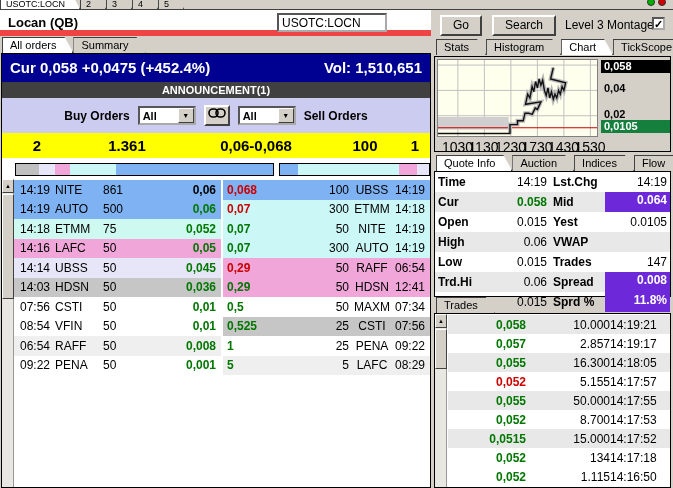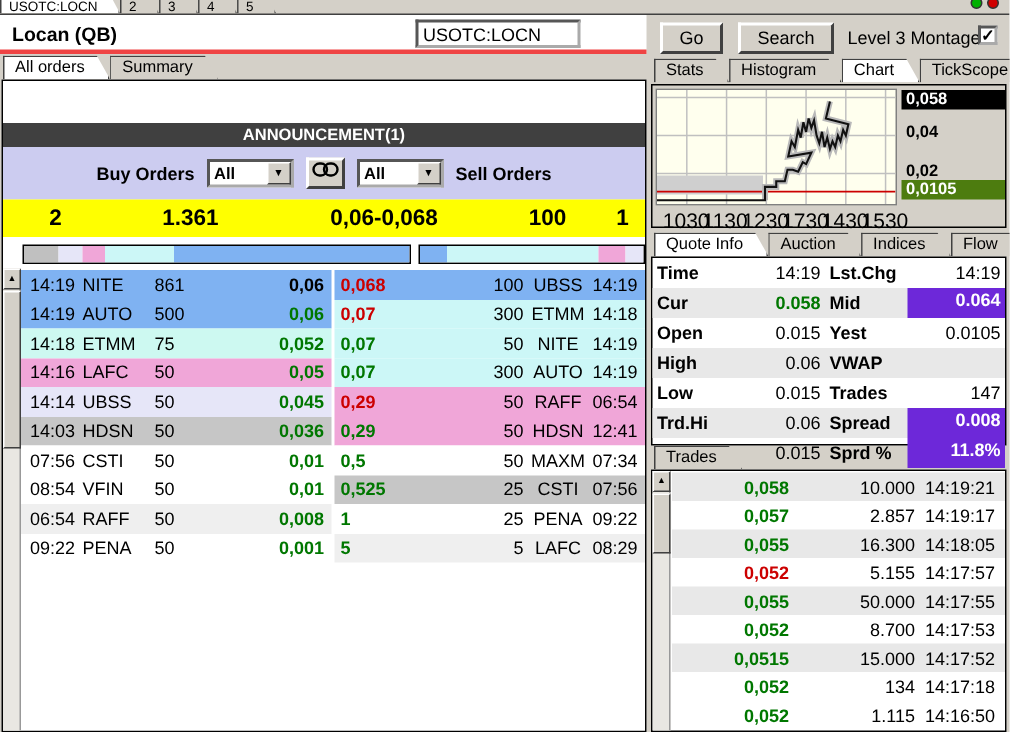--- a/index.html
+++ b/index.html
@@ -24,21 +24,21 @@
   .btn { background:#d4d0c8; border-top:2px solid #fff; border-left:2px solid #fff;
          border-right:2px solid #404040; border-bottom:2px solid #404040;
          font-size:12px; text-align:center; line-height:17px; cursor:default; }
   .combo { background:#fff; border:2px inset #aaa; height:19px; display:flex; align-items:center; font-weight:bold; font-size:11px; }
   .combo .val { flex:1; padding-left:3px; }
   .combo .dd { width:16px; height:15px; background:#d4d0c8; border-top:1px solid #fff; border-left:1px solid #fff;
                border-right:1px solid #404040; border-bottom:1px solid #404040; font-size:7px; text-align:center; line-height:14px; }
   .checkbox { width:13px; height:13px; background:#fff; border:2px inset #aaa; font-size:11px; line-height:10px; text-align:center; font-weight:bold; }
 
   
-  #title-row { left:0; top:10px; width:431px; height:26px; background:#fff; border-bottom:3px solid #ef4444; }
+  #title-row { left:0; top:10px; width:431px; height:26px; background:#fff; border-bottom:6px solid #ef4444; }
   #stock-title { position:absolute; left:8px; top:5px; font-weight:bold; font-size:13px; }
   #symbol-input { position:absolute; left:277px; top:3px; width:110px; height:19px; border:2px inset #aaa; font-family:"Liberation Sans",sans-serif; font-size:12px; padding-left:3px; }
   #left-tabs { left:2px; top:37px; }
   #montage-box { left:1px; top:53px; width:430px; height:435px; border:1px solid #000; background:#fff; }
   #price-bar { left:0; top:0; width:428px; height:28px; background:#000091; color:#fff; font-weight:bold; font-size:15px; }
   #price-bar .cur { position:absolute; left:8px; top:5px; }
   #price-bar .vol { position:absolute; right:8px; top:5px; }
   #ann-bar { left:0; top:28px; width:428px; height:16px; background:#404040; color:#fff; font-weight:bold; font-size:11px; text-align:center; line-height:16px; }
   #filter-bar { left:0; top:44px; width:428px; height:35px; background:#ccccf0; display:flex; align-items:center; justify-content:center; gap:8px; font-weight:bold; }
   #link-btn { width:26px; height:21px; padding:0; line-height:15px; }
@@ -74,55 +74,59 @@
   
   #go-btn { left:440px; top:15px; width:42px; height:21px; }
   #search-btn { left:492px; top:15px; width:64px; height:21px; }
   #level3-label { left:565px; top:18px; font-size:12px; }
   #level3-check { left:652px; top:17px; }
   #right-tabs { left:436px; top:39px; }
   #chart-box { left:434px; top:56px; width:237px; height:96px; border:1px solid #000; background:#d4d0c8; }
   #plot { position:absolute; left:2px; top:2px; width:161px; height:78px; background:#ffffee; border:1px solid #808080; }
   .ylab { position:absolute; left:166px; width:69px; height:13px; font-size:11px; font-weight:bold; padding-left:3px; line-height:13px; }
   .ylab.boxed-black { background:#000; color:#fff; }
-  .ylab.boxed-red { background:#4d7c0f; color:#fff; }
+  .ylab.boxed-red { background:#15803d; color:#fff; }
   .xlab { position:absolute; top:82px; font-size:14px; width:30px; text-align:left; }
   #quote-tabs { left:436px; top:155px; }
   #quote-box { left:434px; top:171px; width:237px; height:126px; border:1px solid #000; background:#fff; }
   .qrow { display:flex; height:20px; align-items:center; font-size:12px; }
   .qrow.shade { background:#e8e8e8; }
   .ql { font-weight:bold; padding-left:3px; } .ql1 { width:50px; } .qv1 { width:62px; text-align:right; }
   .ql2 { width:58px; padding-left:6px; } .qv2 { flex:1; text-align:right; padding-right:3px; }
   .qv.redbg { background:#6d28d9; color:#fff; font-weight:bold; height:100%; line-height:17.5px; }
   .qv.green { color:#007700; font-weight:bold; }
   #trades-tab { left:436px; top:297px; }
   #trades-box { left:434px; top:313px; width:237px; height:175px; border:1px solid #000; background:#fff; overflow:hidden; }
   .trow { display:flex; height:19px; align-items:center; font-size:12px; }
   .trow.shade { background:#e8e8e8; }
   .tp { width:78px; text-align:right; font-weight:bold; }
   .ts { width:84px; text-align:right; }
-  .tt { flex:1; text-align:center; }
+  .tt { flex:1; text-align:left; }
 </style>
 </head>
 <body>
 
 <div class="abs tabstrip" id="top-tabs"><span class="tab active">USOTC:LOCN</span><span class="tab">2</span><span class="tab">3</span><span class="tab">4</span><span class="tab">5</span></div>
 <div class="abs" id="top-strip-line"></div>
 <div id="status-dots">
     <span class="dot" style="background: rgb(0, 176, 0); right: 18px;"></span>
     <span class="dot" style="background: rgb(208, 0, 0); right: 7px;"></span>
   </div>
 
 <div class="abs" id="title-row">
   <span id="stock-title">Locan (QB)</span>
   <input id="symbol-input" value="USOTC:LOCN" style="">
 </div>
 <div class="abs tabstrip" id="left-tabs"><span class="tab active">All orders</span><span class="tab">Summary</span></div>
 
 <div class="abs" id="montage-box">
+  <div class="abs" id="price-bar">
+    <span class="cur">Cur 0,058 +0,0475 (+452.4%)</span>
+    <span class="vol">Vol: 1,510,651</span>
+  </div>
   <div class="abs" id="ann-bar">ANNOUNCEMENT(1)</div>
   <div class="abs" id="filter-bar">
     <span>Buy Orders</span>
     <div class="combo" style="width:58px">
       <span class="val">All</span>
       <span class="dd">▼</span>
     </div>
     <div class="btn" id="link-btn">
       <svg width="18" height="12" viewBox="0 0 18 12">
         <rect x="1" y="2" width="9" height="8" rx="4" fill="none" stroke="#000" stroke-width="1.6"></rect>

